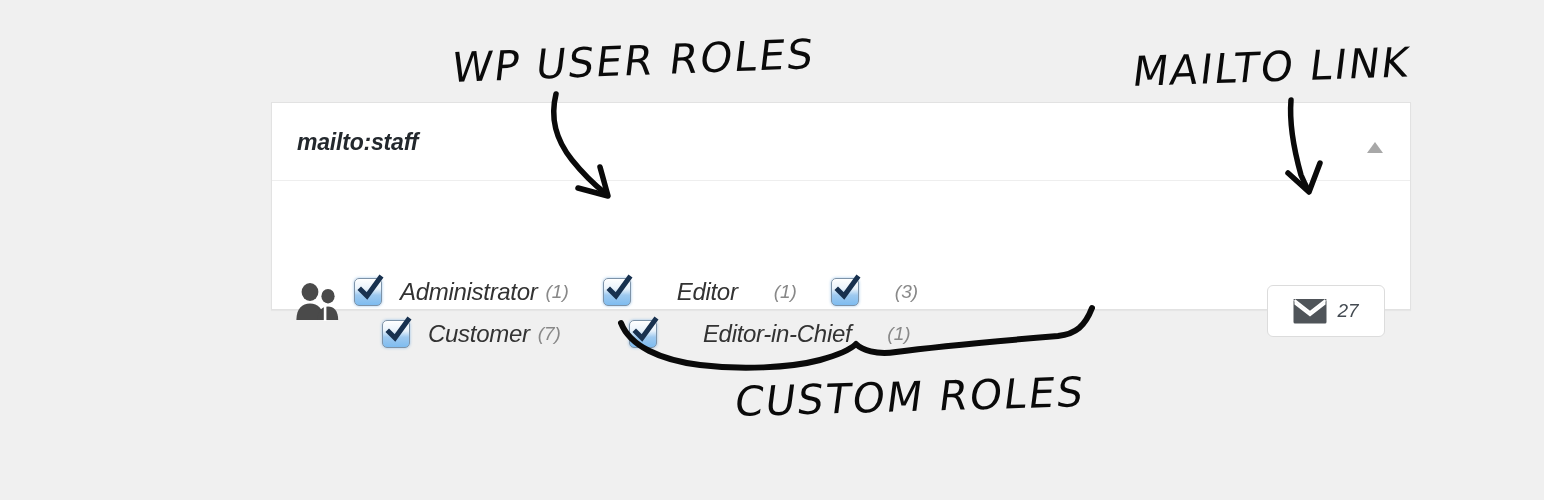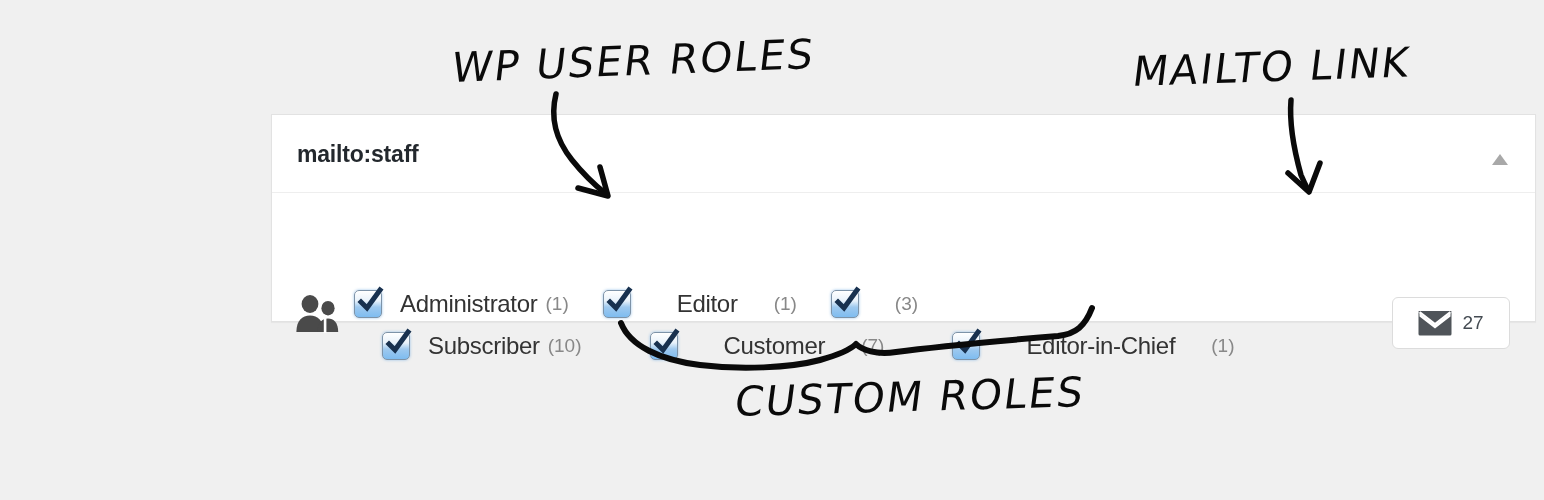--- a/index.html
+++ b/index.html
@@ -31,28 +31,29 @@
     color: #0a0a0a;
     letter-spacing: 2px;
     white-space: nowrap;
     transform-origin: left center;
   }
 
   
   #panel {
     position: absolute;
     left: 271px;
-    top: 114px;
-    width: 1265px;
+    top: 102px;
+    width: 1140px;
     height: 208px;
     background: #ffffff;
     border: 1px solid #e2e2e2;
     box-sizing: border-box;
     box-shadow: 0 1px 1px rgba(0,0,0,0.04);
     z-index: 1;
+    font-style: italic;
   }
   #panel-header {
     position: relative;
     height: 78px;
     border-bottom: 1px solid #eeeeee;
     box-sizing: border-box;
   }
   #panel-title {
     position: absolute;
     left: 25px;
@@ -234,29 +235,20 @@
         </div>
       </div>
 
       <div class="role-row row-2">
         <div class="role-item">
           <span class="cb">
             <svg viewBox="0 0 34 34">
                 <path d="M8 17 L14 23 L27 5" stroke="#18314f" stroke-width="5" fill="none" stroke-linecap="square"></path>
               </svg>
           </span>
-          <span class="role-label">Subscriber</span>
-          <span class="role-count">(10)</span>
-        </div>
-        <div class="role-item">
-          <span class="cb">
-            <svg viewBox="0 0 34 34">
-                <path d="M8 17 L14 23 L27 5" stroke="#18314f" stroke-width="5" fill="none" stroke-linecap="square"></path>
-              </svg>
-          </span>
           <span class="role-label">Customer</span>
           <span class="role-count">(7)</span>
         </div>
         <div class="role-item">
           <span class="cb">
             <svg viewBox="0 0 34 34">
                 <path d="M8 17 L14 23 L27 5" stroke="#18314f" stroke-width="5" fill="none" stroke-linecap="square"></path>
               </svg>
           </span>
           <span class="role-label">Editor-in-Chief</span>

